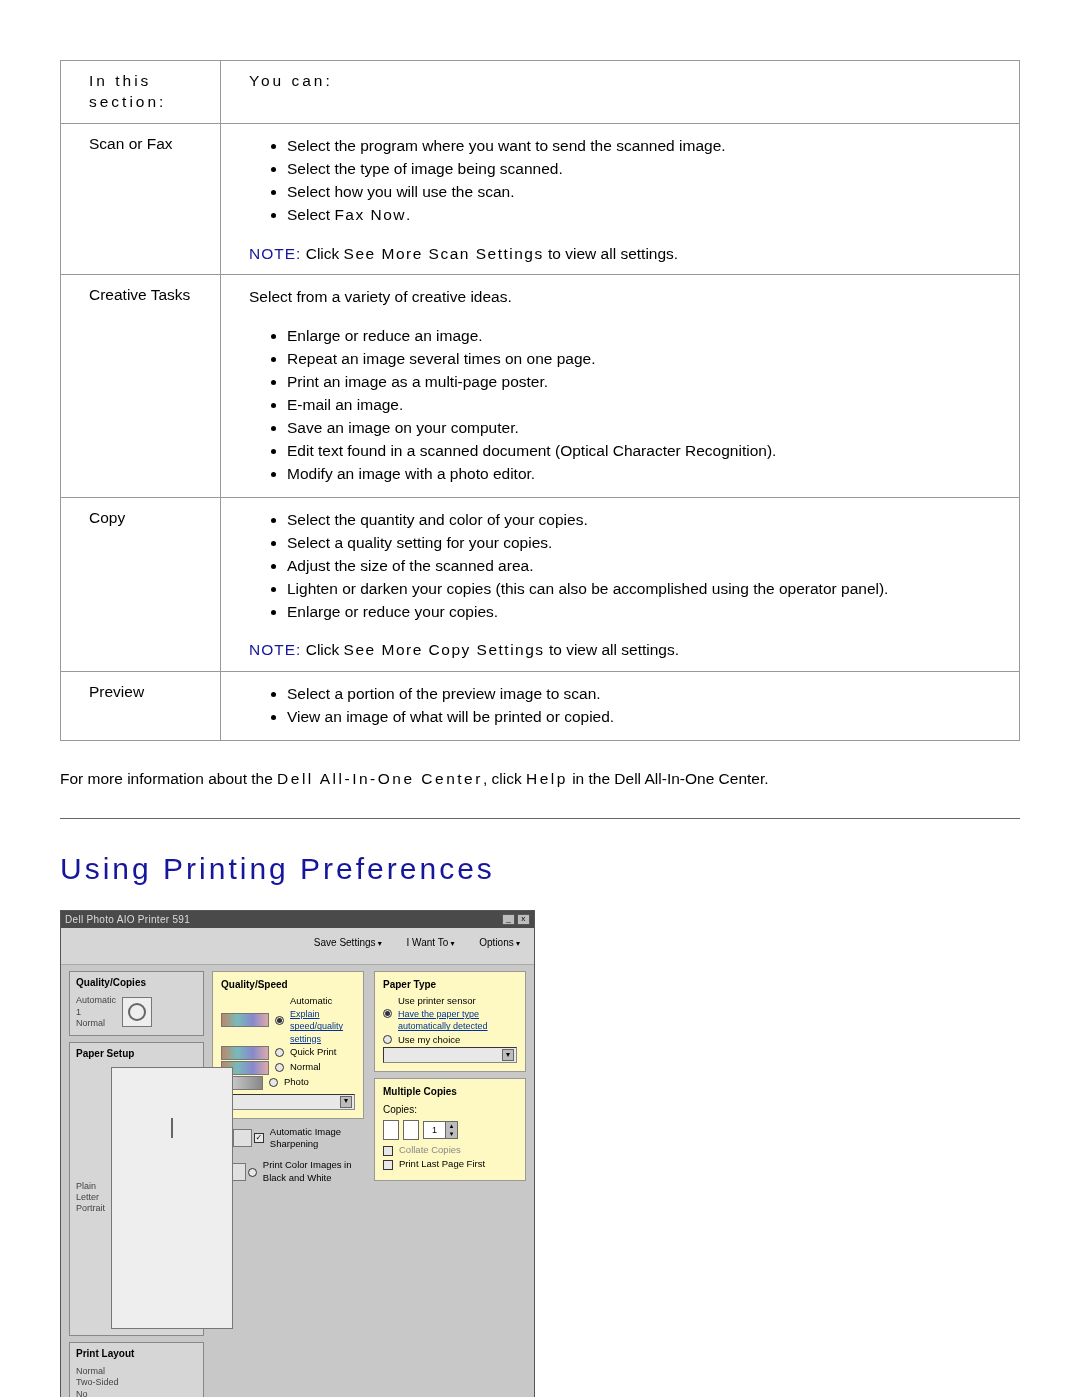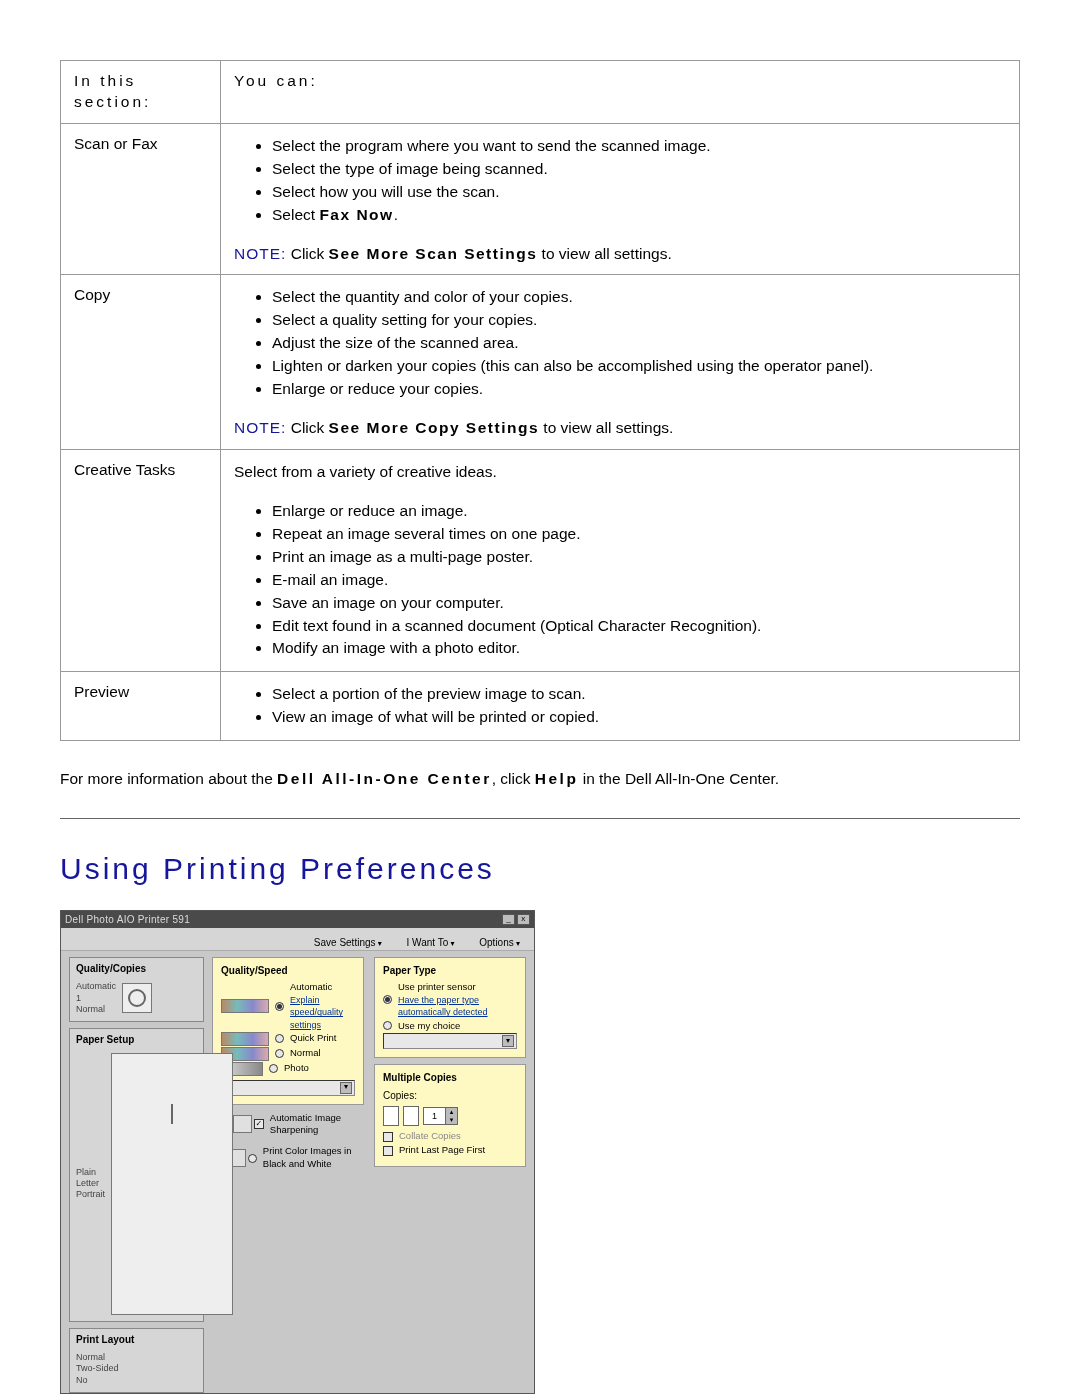--- a/index.html
+++ b/index.html
@@ -21,41 +21,41 @@
   
   table.feature {
     border-collapse: collapse;
     width: 100%;
     margin-bottom: 28px;
   }
   table.feature th, table.feature td {
     border: 1.5px solid #999999;
     vertical-align: top;
     text-align: left;
-    padding: 10px 12px 10px 13px;
+    padding: 10px 12px 10px 28px;
     font-weight: normal;
   }
   table.feature th {
     letter-spacing: 3px;
     font-weight: normal;
   }
   table.feature .section-col { width: 160px; }
   table.feature ul {
     margin: 2px 0 2px 20px;
     padding: 0 0 0 18px;
   }
   table.feature li { margin: 0 0 2px 0; }
   .note-line {
     margin-top: 18px;
   }
   .note-label {
     color: #16169c;
     letter-spacing: 1px;
   }
-  .bold-frag { font-weight: bold; letter-spacing: 1.5px; }
+  .bold-frag { font-weight: normal; letter-spacing: 1.5px; }
   .intro-p { margin: 2px 0 18px 0; }
 
   p.more-info { margin: 4px 0 28px 0; }
   p.more-info .bold-frag { letter-spacing: 2.5px; }
   p.more-info .after { letter-spacing: 0; }
   hr.sep {
     border: none;
     border-top: 1px solid #666;
     margin: 0 0 30px 0;
   }
@@ -91,21 +91,21 @@
     background: #bdbdbd;
     border: 1px solid #555;
     display: flex; align-items: center; justify-content: center;
     font-size: 8px; line-height: 1; color: #000;
   }
 
   .dlg-toolbar {
     background: #d6d6d6;
     font-size: 10px;
     text-align: right;
-    padding: 8px 14px 0 0;
+    padding: 8px 14px 14px 0;
     border-bottom: 1px solid #aaa;
   }
   .dlg-toolbar span { margin-left: 22px; }
   .tri::after { content: " \25BE"; font-size: 8px; }
 
   .dlg-body {
     display: flex;
     background: #c8c8c8;
     padding: 6px 8px 0 8px;
     gap: 8px;
@@ -172,52 +172,52 @@
             <span>Select </span><span class="bold-frag">Fax Now</span><span>.</span>
           </li>
         </ul>
         <div class="note-line">
           <span class="note-label">NOTE:</span><span> Click </span><span class="bold-frag">See More Scan Settings</span><span> to view all settings.</span>
         </div>
       </td>
     </tr>
 
     <tr>
-      <td class="section-col">Copy</td>
-      <td>
-        <ul>
-          <li>Select the quantity and color of your copies.</li>
-          <li>Select a quality setting for your copies.</li>
-          <li>Adjust the size of the scanned area.</li>
-          <li>Lighten or darken your copies (this can also be accomplished using the operator panel).</li>
-          <li>Enlarge or reduce your copies.</li>
-        </ul>
-        <div class="note-line">
-          <span class="note-label">NOTE:</span><span> Click </span><span class="bold-frag">See More Copy Settings</span><span> to view all settings.</span>
-        </div>
-      </td>
-    </tr>
-
-    <tr>
       <td class="section-col">Creative Tasks</td>
       <td>
         <p class="intro-p">Select from a variety of creative ideas.</p>
         <ul>
           <li>Enlarge or reduce an image.</li>
           <li>Repeat an image several times on one page.</li>
           <li>Print an image as a multi-page poster.</li>
           <li>E-mail an image.</li>
           <li>Save an image on your computer.</li>
           <li>Edit text found in a scanned document (Optical Character Recognition).</li>
           <li>Modify an image with a photo editor.</li>
         </ul>
       </td>
     </tr>
 
     <tr>
+      <td class="section-col">Copy</td>
+      <td>
+        <ul>
+          <li>Select the quantity and color of your copies.</li>
+          <li>Select a quality setting for your copies.</li>
+          <li>Adjust the size of the scanned area.</li>
+          <li>Lighten or darken your copies (this can also be accomplished using the operator panel).</li>
+          <li>Enlarge or reduce your copies.</li>
+        </ul>
+        <div class="note-line">
+          <span class="note-label">NOTE:</span><span> Click </span><span class="bold-frag">See More Copy Settings</span><span> to view all settings.</span>
+        </div>
+      </td>
+    </tr>
+
+    <tr>
       <td class="section-col">Preview</td>
       <td>
         <ul>
           <li>Select a portion of the preview image to scan.</li>
           <li>View an image of what will be printed or copied.</li>
         </ul>
       </td>
     </tr>
   </tbody>
     </table>

